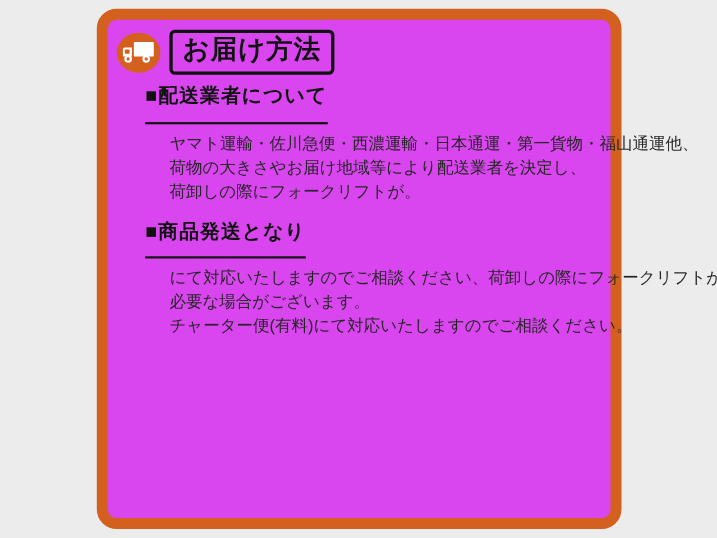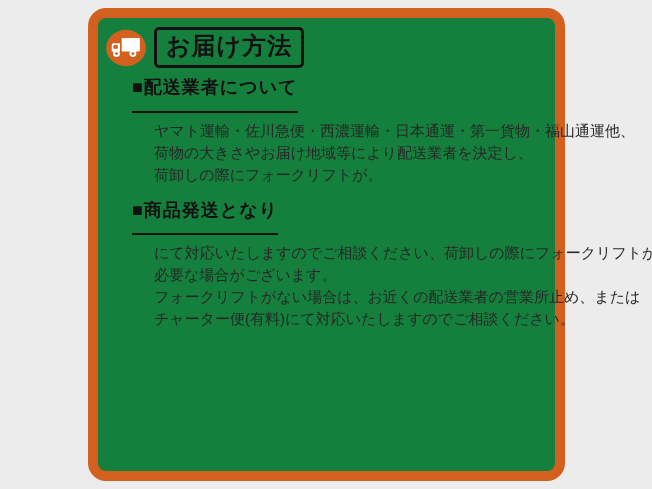--- a/index.html
+++ b/index.html
@@ -11,21 +11,21 @@
     font-family: "Liberation Sans", sans-serif;
     overflow: hidden;
   }
   .card {
     position: absolute;
     left: 88px;
     top: 8px;
     box-sizing: border-box;
     width: 477px;
     height: 473px;
-    background: #15803d;
+    background: #d946ef;
     border: 10px solid #d4601f;
     border-radius: 18px;
     padding: 9px 14px 0 34px;
   }
   .header {
     display: flex;
     align-items: center;
     gap: 7px;
     margin-left: -27px;
     margin-bottom: 4px;
@@ -96,20 +96,19 @@
         <div class="line">荷物の大きさやお届け地域等により配送業者を決定し、</div>
         <div class="line">荷卸しの際にフォークリフトが。</div>
       </div>
     </div>
 
     <div class="section">
       <div class="sec-head">■商品発送となり</div>
       <div class="sec-body">
         <div class="line">にて対応いたしますのでご相談ください、荷卸しの際にフォークリフトが</div>
         <div class="line">必要な場合がございます。</div>
-        <div class="line">フォークリフトがない場合は、お近くの配送業者の営業所止め、または</div>
         <div class="line">チャーター便(有料)にて対応いたしますのでご相談ください。</div>
       </div>
     </div>
 
 
   </div>
 </div>
 
 </body></html>

